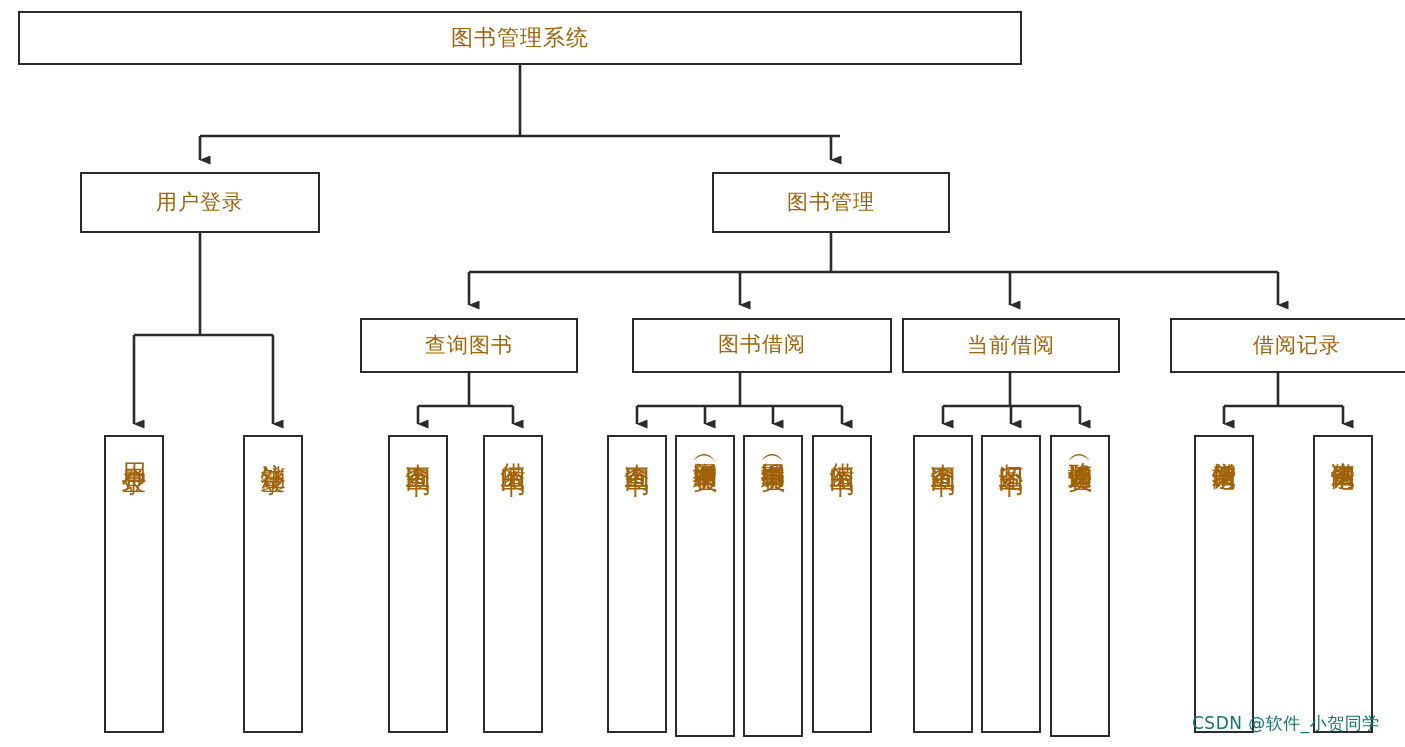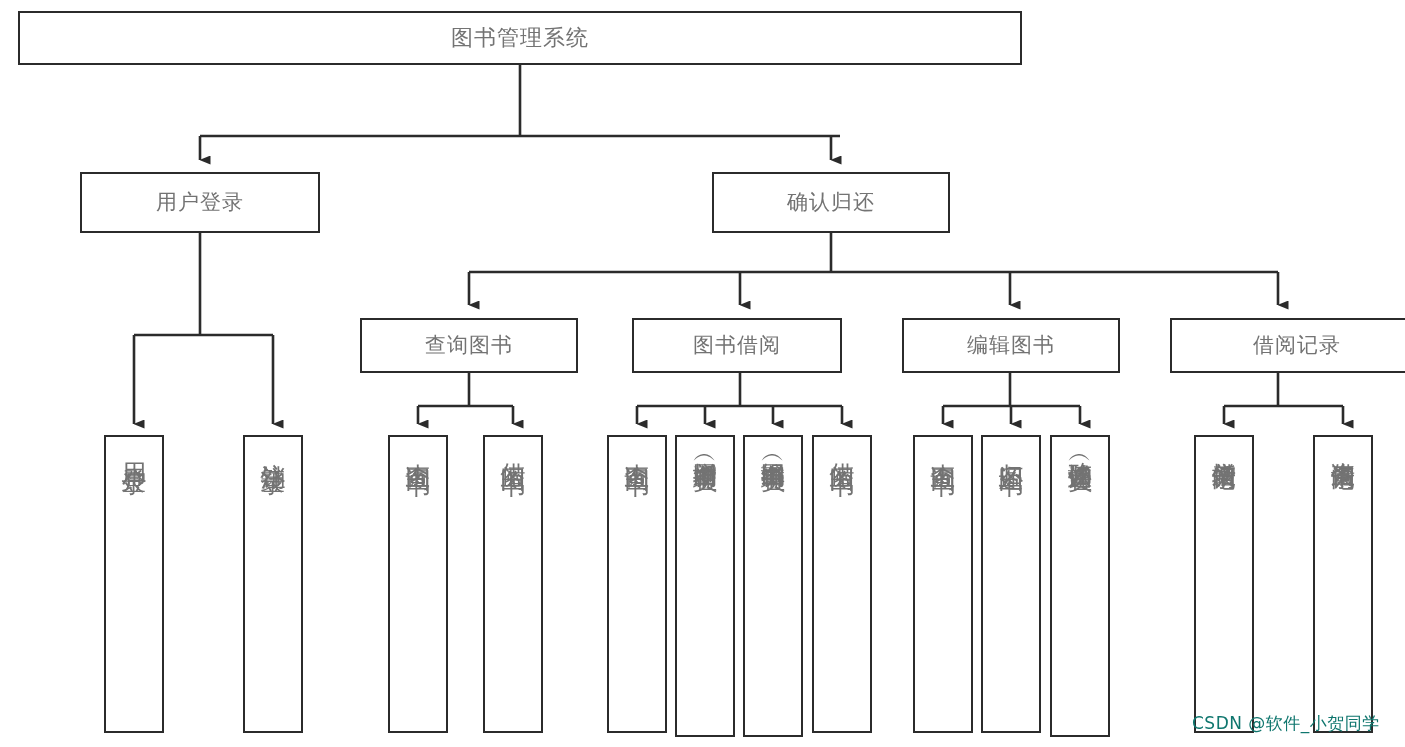--- a/index.html
+++ b/index.html
@@ -30,21 +30,21 @@
     position: absolute;
     box-sizing: border-box;
     background: #ffffff;
     border: 2px solid #2b2b2b;
     display: flex;
     align-items: center;
     justify-content: center;
     overflow: hidden;
   }
   .node-label {
-    color: #737373;
+    color: #a16207;
     text-align: left;
     line-height: 1.12;
     white-space: nowrap;
   }
   .node.horizontal .node-label {
     font-size: 21px;
     letter-spacing: 1px;
   }
   .node.root .node-label {
     font-size: 22px;
@@ -132,31 +132,31 @@
   </svg>
 
   <div class="node root horizontal" style="left:18px; top:11px; width:1004px; height:54px;">
     <span class="node-label">图书管理系统</span>
   </div>
 
   <div class="node horizontal" style="left:80px; top:172px; width:240px; height:61px;">
     <span class="node-label">用户登录</span>
   </div>
   <div class="node horizontal" style="left:712px; top:172px; width:238px; height:61px;">
-    <span class="node-label">确认归还</span>
+    <span class="node-label">图书管理</span>
   </div>
 
   <div class="node horizontal" style="left:360px; top:318px; width:218px; height:55px;">
     <span class="node-label">查询图书</span>
   </div>
-  <div class="node horizontal" style="left:632px; top:318px; width:210px; height:55px;">
+  <div class="node horizontal" style="left:632px; top:318px; width:260px; height:55px;font-family:Liberation Mono, monospace;">
     <span class="node-label">图书借阅</span>
   </div>
   <div class="node horizontal" style="left:902px; top:318px; width:218px; height:55px;">
-    <span class="node-label">编辑图书</span>
+    <span class="node-label">当前借阅</span>
   </div>
   <div class="node horizontal" style="left:1170px; top:318px; width:254px; height:55px;">
     <span class="node-label">借阅记录</span>
   </div>
 
   <div class="node vertical" style="left:104px; top:435px; width:60px; height:298px;">
     <span class="node-label">用户登录</span>
   </div>
   <div class="node vertical" style="left:243px; top:435px; width:60px; height:298px;">
     <span class="node-label">注销登录</span>

